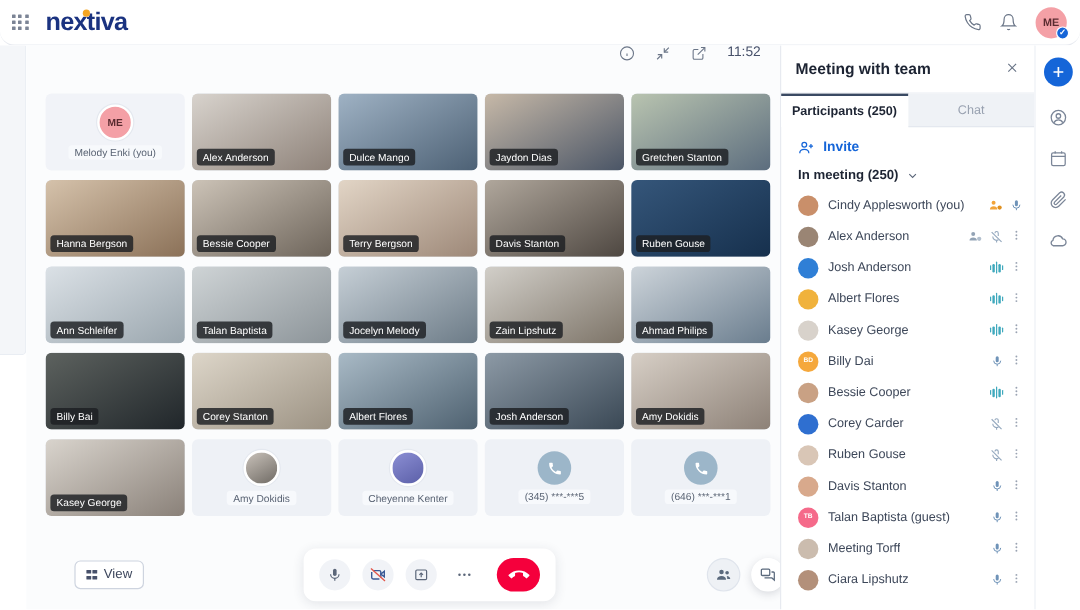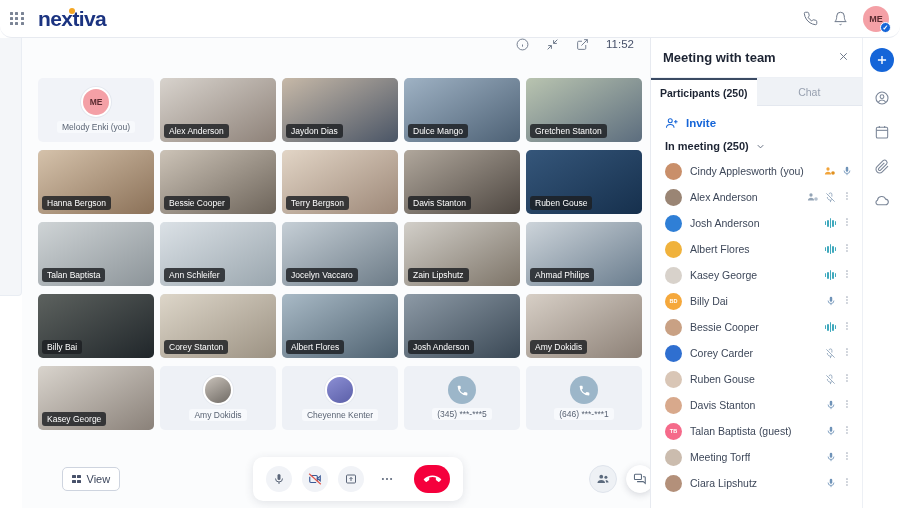--- a/index.html
+++ b/index.html
@@ -246,28 +246,28 @@
     <div class="grid" id="tile-grid">
         <div class="tile self avatar-tile">
           <div class="ring me">ME</div>
           <div class="nameplate">Melody Enki (you)</div>
         </div>
         <div class="tile">
           <div class="ph" style="background: linear-gradient(150deg, rgb(216, 211, 205) 0%, rgb(142, 130, 121) 100%);"></div>
           <div class="nameplate">Alex Anderson</div>
         </div>
         <div class="tile">
+          <div class="ph" style="background: linear-gradient(150deg, rgb(159, 178, 196) 0%, rgb(77, 97, 117) 100%);"></div>
+          <div class="nameplate">Dulce Mango</div>
+        </div>
+        <div class="tile">
           <div class="ph" style="background: linear-gradient(150deg, rgb(199, 185, 168) 0%, rgb(74, 85, 102) 100%);"></div>
           <div class="nameplate">Jaydon Dias</div>
         </div>
         <div class="tile">
-          <div class="ph" style="background: linear-gradient(150deg, rgb(159, 178, 196) 0%, rgb(77, 97, 117) 100%);"></div>
-          <div class="nameplate">Dulce Mango</div>
-        </div>
-        <div class="tile">
           <div class="ph" style="background: linear-gradient(150deg, rgb(185, 196, 176) 0%, rgb(92, 109, 126) 100%);"></div>
           <div class="nameplate">Gretchen Stanton</div>
         </div>
         <div class="tile">
           <div class="ph" style="background: linear-gradient(150deg, rgb(213, 194, 171) 0%, rgb(139, 113, 88) 100%);"></div>
           <div class="nameplate">Hanna Bergson</div>
         </div>
         <div class="tile">
           <div class="ph" style="background: linear-gradient(150deg, rgb(204, 195, 183) 0%, rgb(109, 100, 90) 100%);"></div>
           <div class="nameplate">Bessie Cooper</div>
@@ -278,30 +278,30 @@
         </div>
         <div class="tile">
           <div class="ph" style="background: linear-gradient(150deg, rgb(176, 167, 156) 0%, rgb(78, 71, 65) 100%);"></div>
           <div class="nameplate">Davis Stanton</div>
         </div>
         <div class="tile">
           <div class="ph" style="background: linear-gradient(150deg, rgb(53, 86, 122) 0%, rgb(22, 48, 77) 100%);"></div>
           <div class="nameplate">Ruben Gouse</div>
         </div>
         <div class="tile">
+          <div class="ph" style="background: linear-gradient(150deg, rgb(219, 225, 230) 0%, rgb(154, 166, 174) 100%);"></div>
+          <div class="nameplate">Ann Schleifer</div>
+        </div>
+        <div class="tile">
           <div class="ph" style="background: linear-gradient(150deg, rgb(207, 212, 214) 0%, rgb(140, 148, 153) 100%);"></div>
           <div class="nameplate">Talan Baptista</div>
         </div>
         <div class="tile">
-          <div class="ph" style="background: linear-gradient(150deg, rgb(219, 225, 230) 0%, rgb(154, 166, 174) 100%);"></div>
-          <div class="nameplate">Ann Schleifer</div>
-        </div>
-        <div class="tile">
           <div class="ph" style="background: linear-gradient(150deg, rgb(198, 207, 214) 0%, rgb(108, 123, 135) 100%);"></div>
-          <div class="nameplate">Jocelyn Vaccaro</div>
+          <div class="nameplate">Jocelyn Melody</div>
         </div>
         <div class="tile">
           <div class="ph" style="background: linear-gradient(150deg, rgb(210, 207, 201) 0%, rgb(125, 116, 104) 100%);"></div>
           <div class="nameplate">Zain Lipshutz</div>
         </div>
         <div class="tile">
           <div class="ph" style="background: linear-gradient(150deg, rgb(205, 212, 218) 0%, rgb(106, 125, 142) 100%);"></div>
           <div class="nameplate">Ahmad Philips</div>
         </div>
         <div class="tile">

